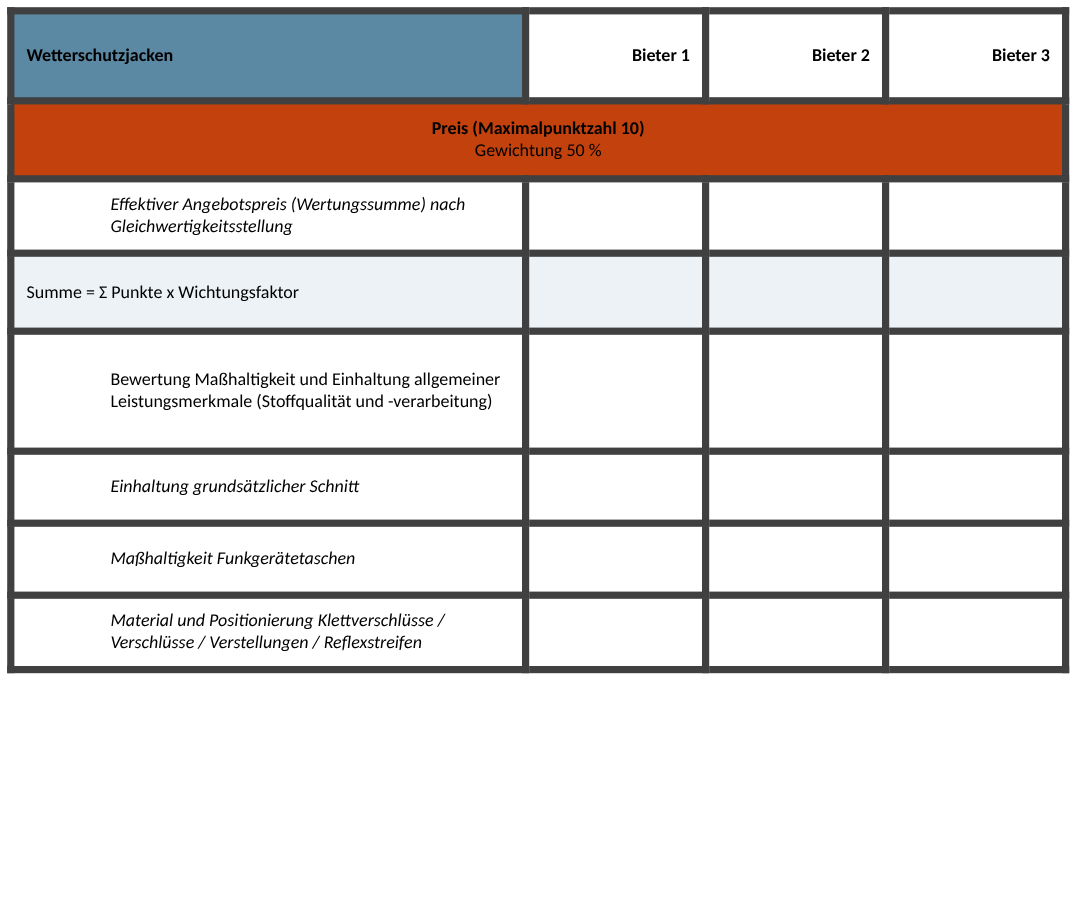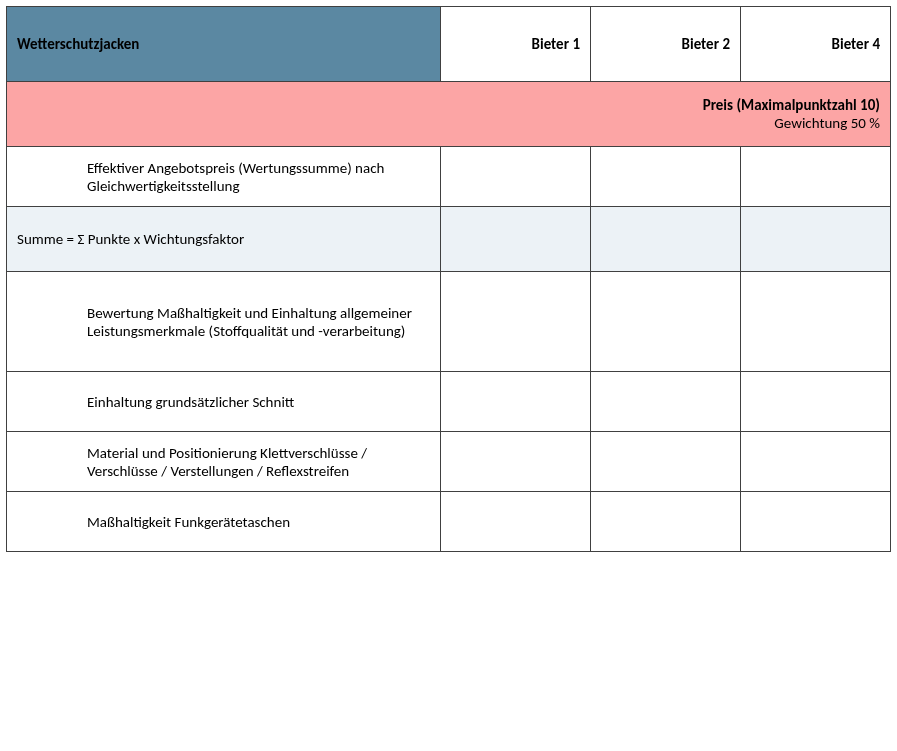--- a/index.html
+++ b/index.html
@@ -12,52 +12,53 @@
       font-size: 15px;
       color: #000;
       padding: 6px;
       background: #fff;
     }
     table {
       border-collapse: collapse;
       width: 885px;
     }
     td, th {
-      border: 1px solid #404040;
+      border: 6px solid #404040;
       padding: 10px 10px;
       vertical-align: middle;
     }
     th {
       text-align: center;
     }
     .header-main {
       background-color: #5b88a2;
       color: #000;
       font-weight: bold;
       text-align: left;
       height: 75px;
     }
     .header-bidder {
       background-color: #fff;
       font-weight: bold;
       text-align: right;
       width: 150px;
     }
     .section-row td {
-      background-color: #fca5a5;
-      text-align: right;
+      background-color: #c2410c;
+      text-align: center;
       font-weight: normal;
       height: 65px;
     }
     .section-row td .section-title {
       font-weight: bold;
     }
     .criteria-cell {
       padding-left: 80px;
       height: 60px;
+      font-style: italic;
     }
     .criteria-cell-tall {
       padding-left: 80px;
       height: 100px;
     }
     .summary-row td {
       background-color: #ecf2f6;
       height: 65px;
       margin-left: 21px;
     }
@@ -67,21 +68,21 @@
   </style>
 </head>
 <body>
 
 <table>
   <tbody>
       <tr>
     <th class="header-main">Wetterschutzjacken</th>
     <th class="header-bidder">Bieter 1</th>
     <th class="header-bidder">Bieter 2</th>
-    <th class="header-bidder">Bieter 4</th>
+    <th class="header-bidder">Bieter 3</th>
   </tr>
 
   <tr class="section-row">
     <td colspan="4">
       <span class="section-title">Preis (Maximalpunktzahl 10)</span><br>
       <span>Gewichtung 50 %</span>
     </td>
   </tr>
   <tr>
     <td class="criteria-cell">Effektiver Angebotspreis (Wertungssumme) nach Gleichwertigkeitsstellung</td>
@@ -102,25 +103,25 @@
     <td class="empty-cell"></td>
     <td class="empty-cell"></td>
   </tr>
   <tr>
     <td class="criteria-cell">Einhaltung grundsätzlicher Schnitt</td>
     <td class="empty-cell"></td>
     <td class="empty-cell"></td>
     <td class="empty-cell"></td>
   </tr>
   <tr>
-    <td class="criteria-cell">Material und Positionierung Klettverschlüsse / Verschlüsse / Verstellungen / Reflexstreifen</td>
+    <td class="criteria-cell">Maßhaltigkeit Funkgerätetaschen</td>
     <td class="empty-cell"></td>
     <td class="empty-cell"></td>
     <td class="empty-cell"></td>
   </tr>
   <tr>
-    <td class="criteria-cell">Maßhaltigkeit Funkgerätetaschen</td>
+    <td class="criteria-cell">Material und Positionierung Klettverschlüsse / Verschlüsse / Verstellungen / Reflexstreifen</td>
     <td class="empty-cell"></td>
     <td class="empty-cell"></td>
     <td class="empty-cell"></td>
   </tr>
 </tbody>
   </table>
 
 </body></html>

